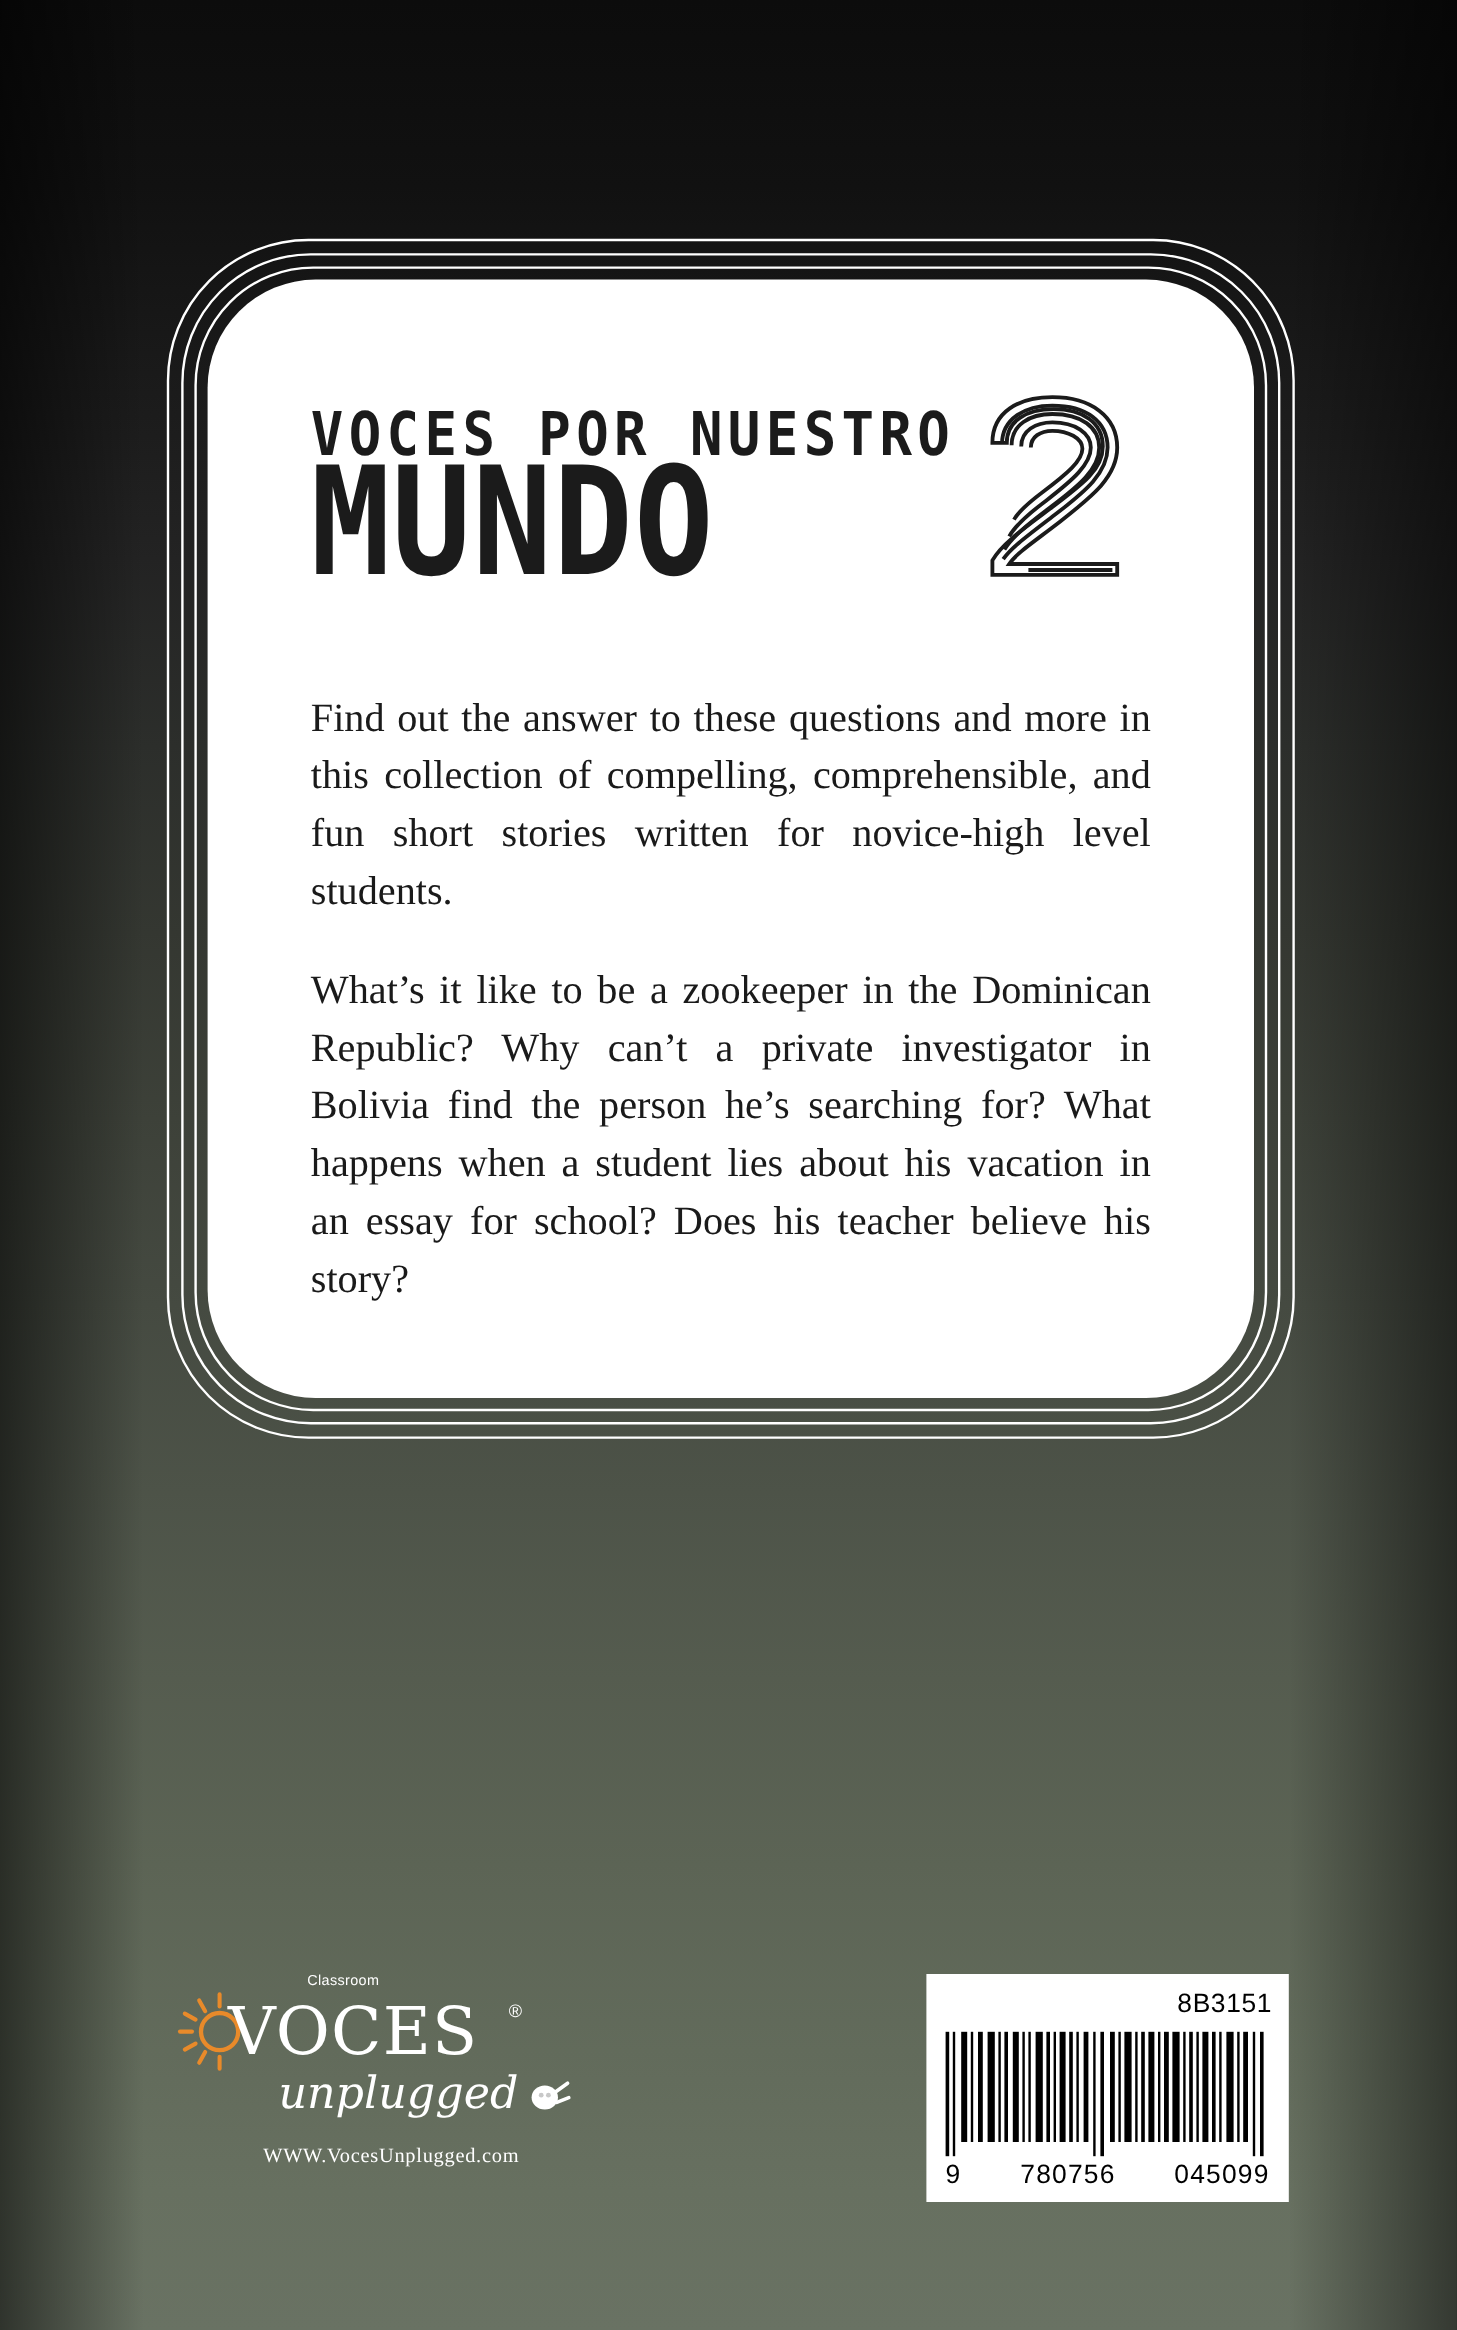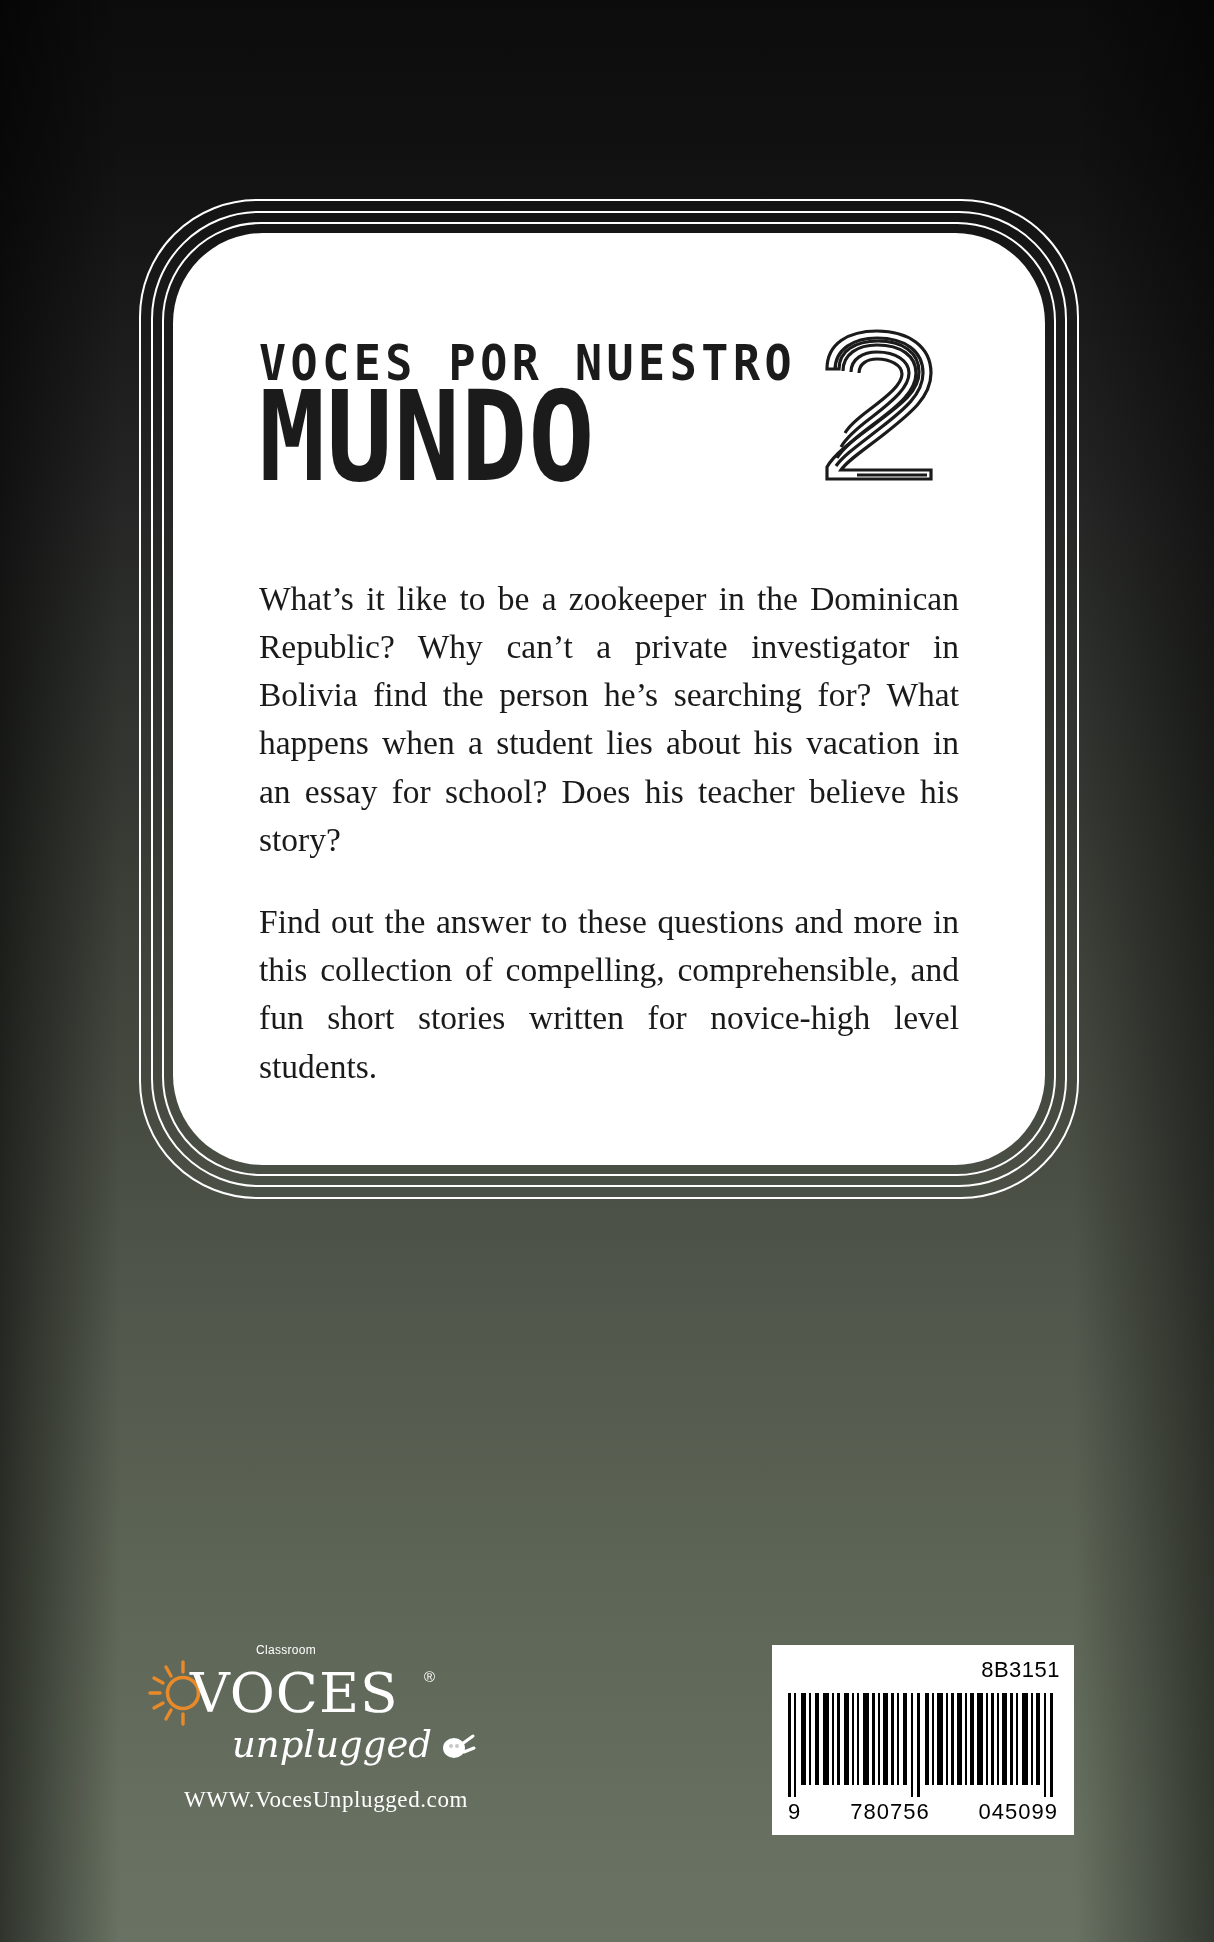--- a/index.html
+++ b/index.html
@@ -218,21 +218,21 @@
     width: 36px;
     height: 34px;
   }
   .logo-url {
     position: absolute;
     left: 0px;
     top: 145px;
     width: 360px;
     text-align: center;
     font-family: "Liberation Serif", serif;
-    font-size: 23px;
+    font-size: 17px;
     letter-spacing: 0.6px;
     color: #ffffff;
   }
 
   
   .barcode-block {
     position: absolute;
     left: 772px;
     top: 1645px;
     width: 302px;
@@ -289,22 +289,22 @@
                     <path d="M26 46 C26 29 41 20 60 20 C84 20 99 31 99 48 C99 66 82 80 58 98 C38 113 26 123 20 133"></path>
                     <path d="M34 47 C34 34 46 27 60 27 C79 27 92 36 92 48 C92 62 77 75 55 92 C39 104 29 113 24 122"></path>
                     <path d="M42 48 C42 39 50 34 60 34 C73 34 85 40 85 49 C85 59 72 70 52 85 C40 94 32 101 28 108"></path>
                     <path d="M40 150 L110 150"></path>
                   </g>
                 </svg>
               </div>
             </div>
 
             <div class="blurb">
+              <p>Find out the answer to these questions and more in this collection of compelling, comprehensible, and fun short stories written for novice-high level students.</p>
               <p>What’s it like to be a zookeeper in the Dominican Republic? Why can’t a private investigator in Bolivia find the person he’s searching for? What happens when a student lies about his vacation in an essay for school? Does his teacher believe his story?</p>
-              <p>Find out the answer to these questions and more in this collection of compelling, comprehensible, and fun short stories written for novice-high level students.</p>
             </div>
 
           </div>
         </div>
       </div>
     </div>
   </div>
 
   <div class="logo-block">
 

